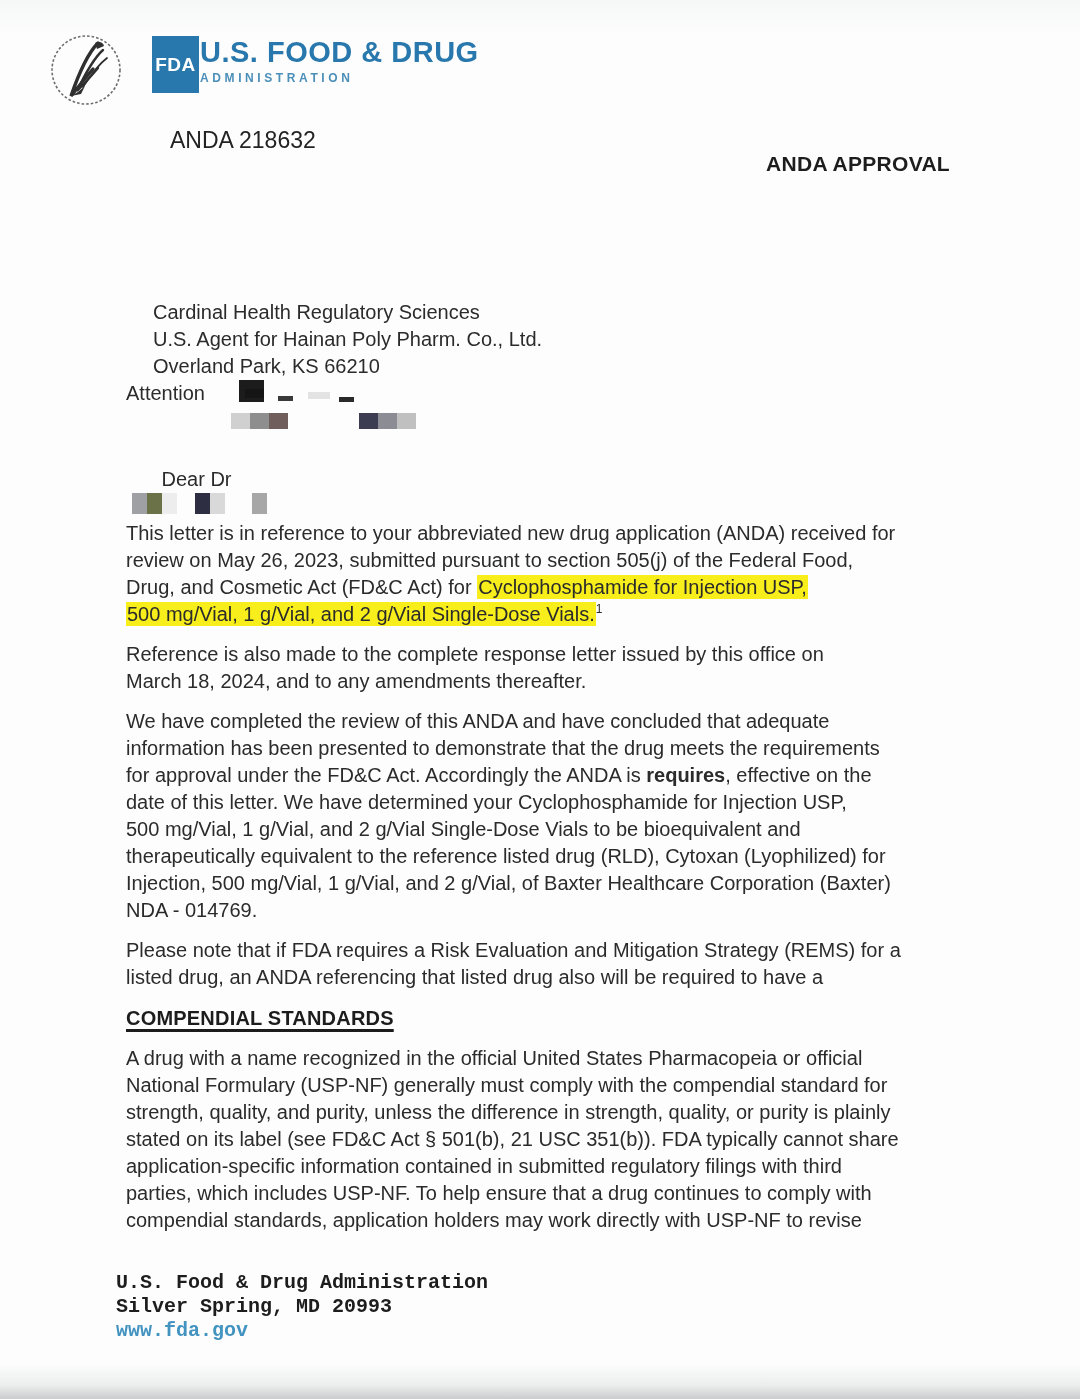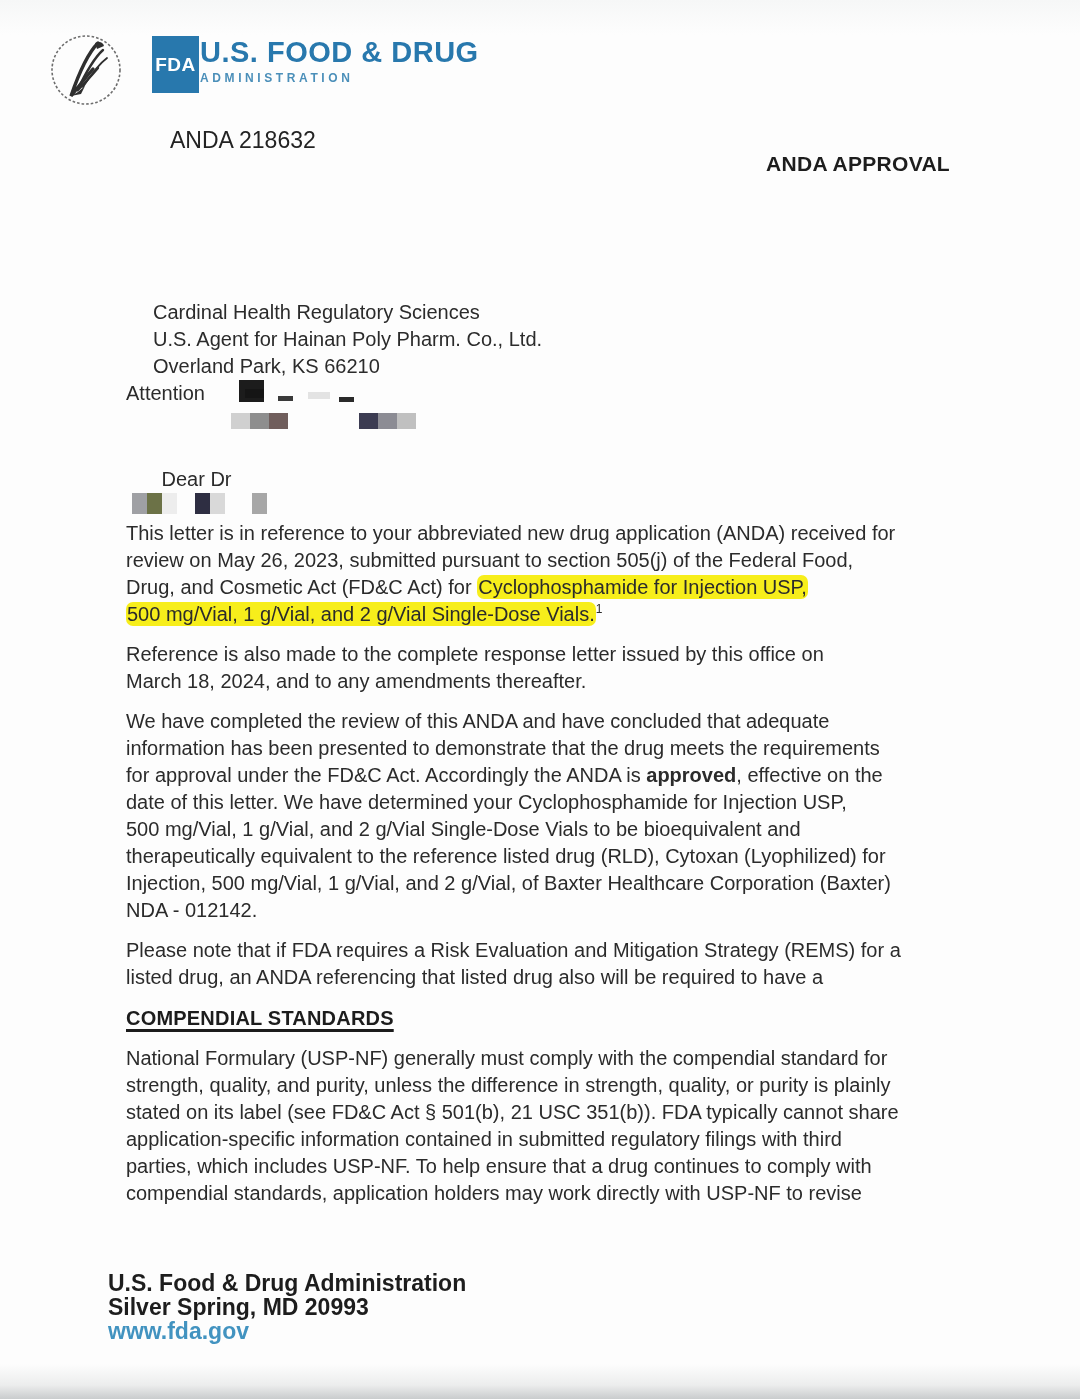--- a/index.html
+++ b/index.html
@@ -38,30 +38,30 @@
   .row-attention .px{width:19px;height:16px;}
   .attn-inline{margin-left:34px;height:22px;}
   .attn-inline .px{width:25px;height:22px;}
   .salutation{position:absolute;left:126px;top:466px;font-size:20px;line-height:27px;display:flex;align-items:center;white-space:pre;flex-direction:column;}
   .row-salutation{margin-left:6px;height:21px;}
   .row-salutation .px{width:15px;height:21px;}
   
   .letter-body{position:absolute;left:126px;top:520px;width:845px;font-size:20px;line-height:27px;color:#2b2b2b;}
   .paragraph{margin:0 0 13px 0;}
   .text-line{white-space:pre;}
-  .hl{background:var(--highlight-yellow,#f7ee1b);padding:1px 1px;border-radius:7px;}
+  .hl{background:var(--highlight-yellow,#f7ee1b);padding:1px 1px;}
   .b{font-weight:bold;}
   sup.fn{font-size:12px;line-height:0;vertical-align:super;}
   .section-heading{
     font-size:20px;font-weight:bold;color:#1c1c1c;letter-spacing:.2px;
     text-decoration:underline;text-decoration-thickness:2.5px;text-underline-offset:4px;
     margin:14px 0 13px 0;line-height:27px;
   }
   
-  .footer{position:absolute;left:108px;top:1271px;font-family:Liberation Sans, sans-serif;font-weight:bold;font-size:23px;line-height:24px;color:#1d1d1d;}
+  .footer{position:absolute;left:116px;top:1271px;font-family:Liberation Mono, monospace;font-weight:bold;font-size:20px;line-height:24px;color:#1d1d1d;}
   .footer-link{color:var(--link-blue,#4293c0);text-decoration:none;cursor:pointer;}
 </style>
 </head>
 <body>
 
 <div class="page">
 
   <div class="logo-row">
     <svg class="hhs-seal" viewBox="0 0 76 76">
       <circle cx="38" cy="38" r="34" fill="none" stroke="#6d6d6d" stroke-width="1.6" stroke-dasharray="2.6 2"></circle>
@@ -122,33 +122,34 @@
         <div class="text-line"><span>Drug, and Cosmetic Act (FD&amp;C Act) for </span><span class="hl">Cyclophosphamide for Injection USP,</span></div>
         <div class="text-line"><span class="hl">500 mg/Vial, 1 g/Vial, and 2 g/Vial Single-Dose Vials.</span><sup class="fn">1</sup></div>
       </div>
       <div class="paragraph">
         <div class="text-line"><span>Reference is also made to the complete response letter issued by this office on</span></div>
         <div class="text-line"><span>March 18, 2024, and to any amendments thereafter.</span></div>
       </div>
       <div class="paragraph">
         <div class="text-line"><span>We have completed the review of this ANDA and have concluded that adequate</span></div>
         <div class="text-line"><span>information has been presented to demonstrate that the drug meets the requirements</span></div>
-        <div class="text-line"><span>for approval under the FD&amp;C Act. Accordingly the ANDA is </span><span class="b">approved</span><span>, effective on the</span></div>
+        <div class="text-line"><span>for approval under the FD&amp;C Act. Accordingly the ANDA is </span><span class="b">requires</span><span>, effective on the</span></div>
         <div class="text-line"><span>date of this letter. We have determined your Cyclophosphamide for Injection USP,</span></div>
         <div class="text-line"><span>500 mg/Vial, 1 g/Vial, and 2 g/Vial Single-Dose Vials to be bioequivalent and</span></div>
         <div class="text-line"><span>therapeutically equivalent to the reference listed drug (RLD), Cytoxan (Lyophilized) for</span></div>
         <div class="text-line"><span>Injection, 500 mg/Vial, 1 g/Vial, and 2 g/Vial, of Baxter Healthcare Corporation (Baxter)</span></div>
-        <div class="text-line"><span>NDA - 012142.</span></div>
+        <div class="text-line"><span>NDA - 014769.</span></div>
       </div>
       <div class="paragraph">
         <div class="text-line"><span>Please note that if FDA requires a Risk Evaluation and Mitigation Strategy (REMS) for a</span></div>
         <div class="text-line"><span>listed drug, an ANDA referencing that listed drug also will be required to have a</span></div>
       </div>
       <div class="section-heading">COMPENDIAL STANDARDS</div>
       <div class="paragraph">
+        <div class="text-line"><span>A drug with a name recognized in the official United States Pharmacopeia or official</span></div>
         <div class="text-line"><span>National Formulary (USP-NF) generally must comply with the compendial standard for</span></div>
         <div class="text-line"><span>strength, quality, and purity, unless the difference in strength, quality, or purity is plainly</span></div>
         <div class="text-line"><span>stated on its label (see FD&amp;C Act § 501(b), 21 USC 351(b)). FDA typically cannot share</span></div>
         <div class="text-line"><span>application-specific information contained in submitted regulatory filings with third</span></div>
         <div class="text-line"><span>parties, which includes USP-NF. To help ensure that a drug continues to comply with</span></div>
         <div class="text-line"><span>compendial standards, application holders may work directly with USP-NF to revise</span></div>
       </div>
     </div>
 
   <div class="footer">

